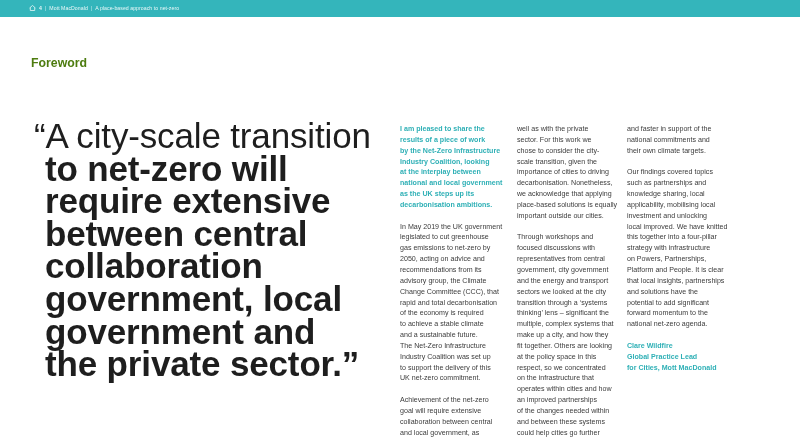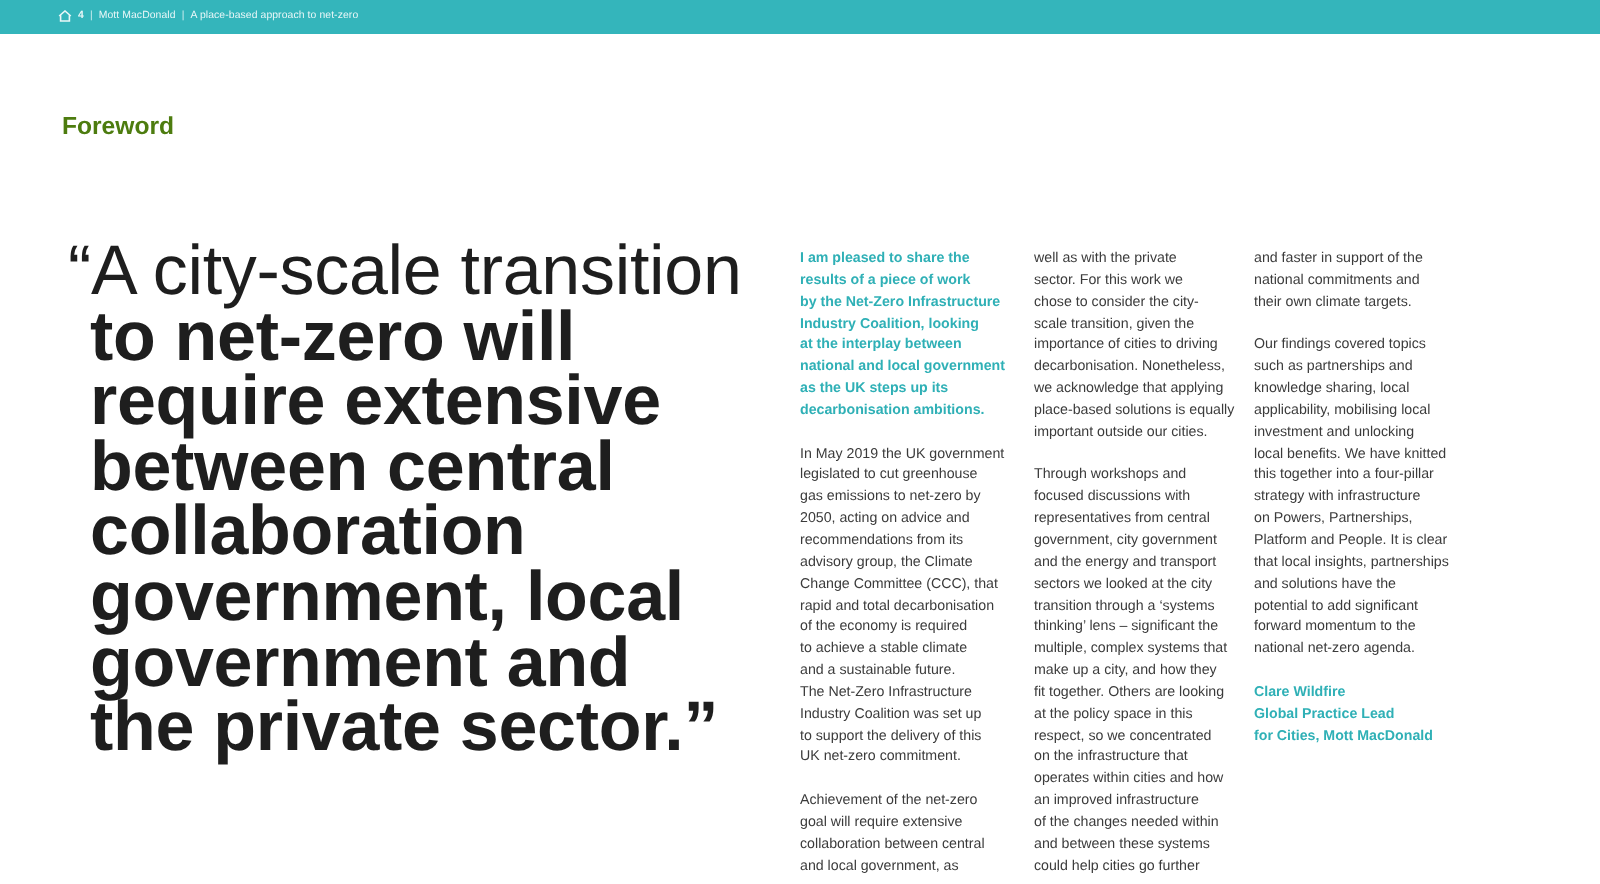--- a/index.html
+++ b/index.html
@@ -133,40 +133,40 @@
     <span class="line">sectors we looked at the city</span>
     <span class="line">transition through a ‘systems</span>
     <span class="line">thinking’ lens – significant the</span>
     <span class="line">multiple, complex systems that</span>
     <span class="line">make up a city, and how they</span>
     <span class="line">fit together. Others are looking</span>
     <span class="line">at the policy space in this</span>
     <span class="line">respect, so we concentrated</span>
     <span class="line">on the infrastructure that</span>
     <span class="line">operates within cities and how</span>
-    <span class="line">an improved infrastructure</span>
+    <span class="line">an improved partnerships</span>
     <span class="line">of the changes needed within</span>
     <span class="line">and between these systems</span>
     <span class="line">could help cities go further</span>
   </div>
 </div>
 
 <div class="col col3">
   <div class="para">
     <span class="line">and faster in support of the</span>
     <span class="line">national commitments and</span>
     <span class="line">their own climate targets.</span>
   </div>
   <div class="para">
     <span class="line">Our findings covered topics</span>
     <span class="line">such as partnerships and</span>
     <span class="line">knowledge sharing, local</span>
     <span class="line">applicability, mobilising local</span>
     <span class="line">investment and unlocking</span>
-    <span class="line">local benefits. We have knitted</span>
+    <span class="line">local improved. We have knitted</span>
     <span class="line">this together into a four-pillar</span>
     <span class="line">strategy with infrastructure</span>
     <span class="line">on Powers, Partnerships,</span>
     <span class="line">Platform and People. It is clear</span>
     <span class="line">that local insights, partnerships</span>
     <span class="line">and solutions have the</span>
     <span class="line">potential to add significant</span>
     <span class="line">forward momentum to the</span>
     <span class="line">national net-zero agenda.</span>
   </div>

